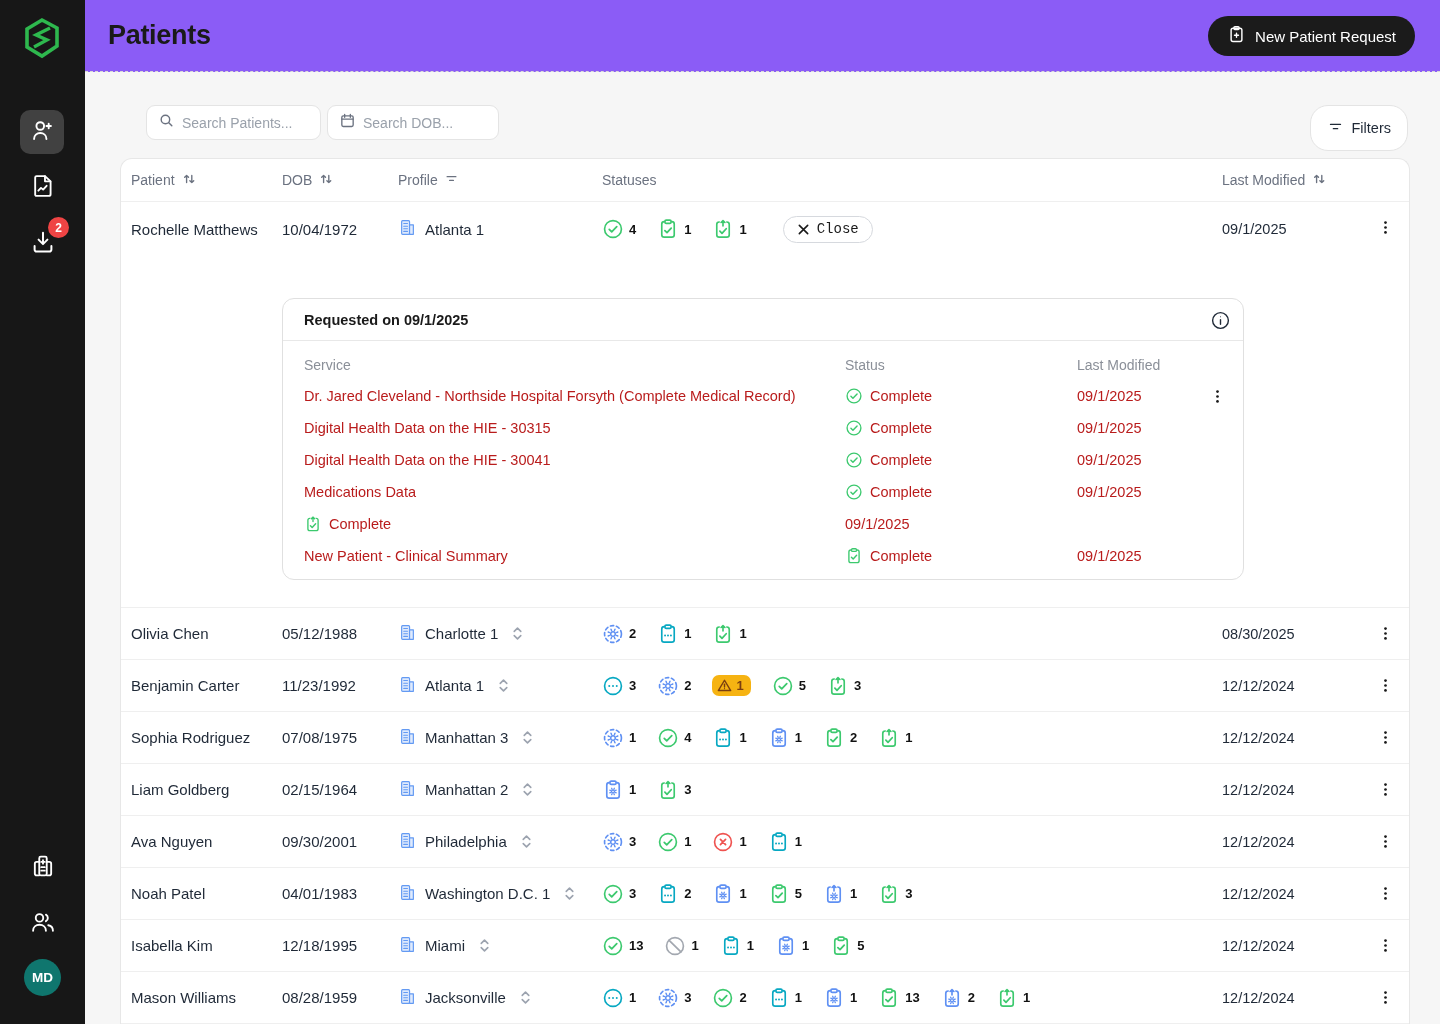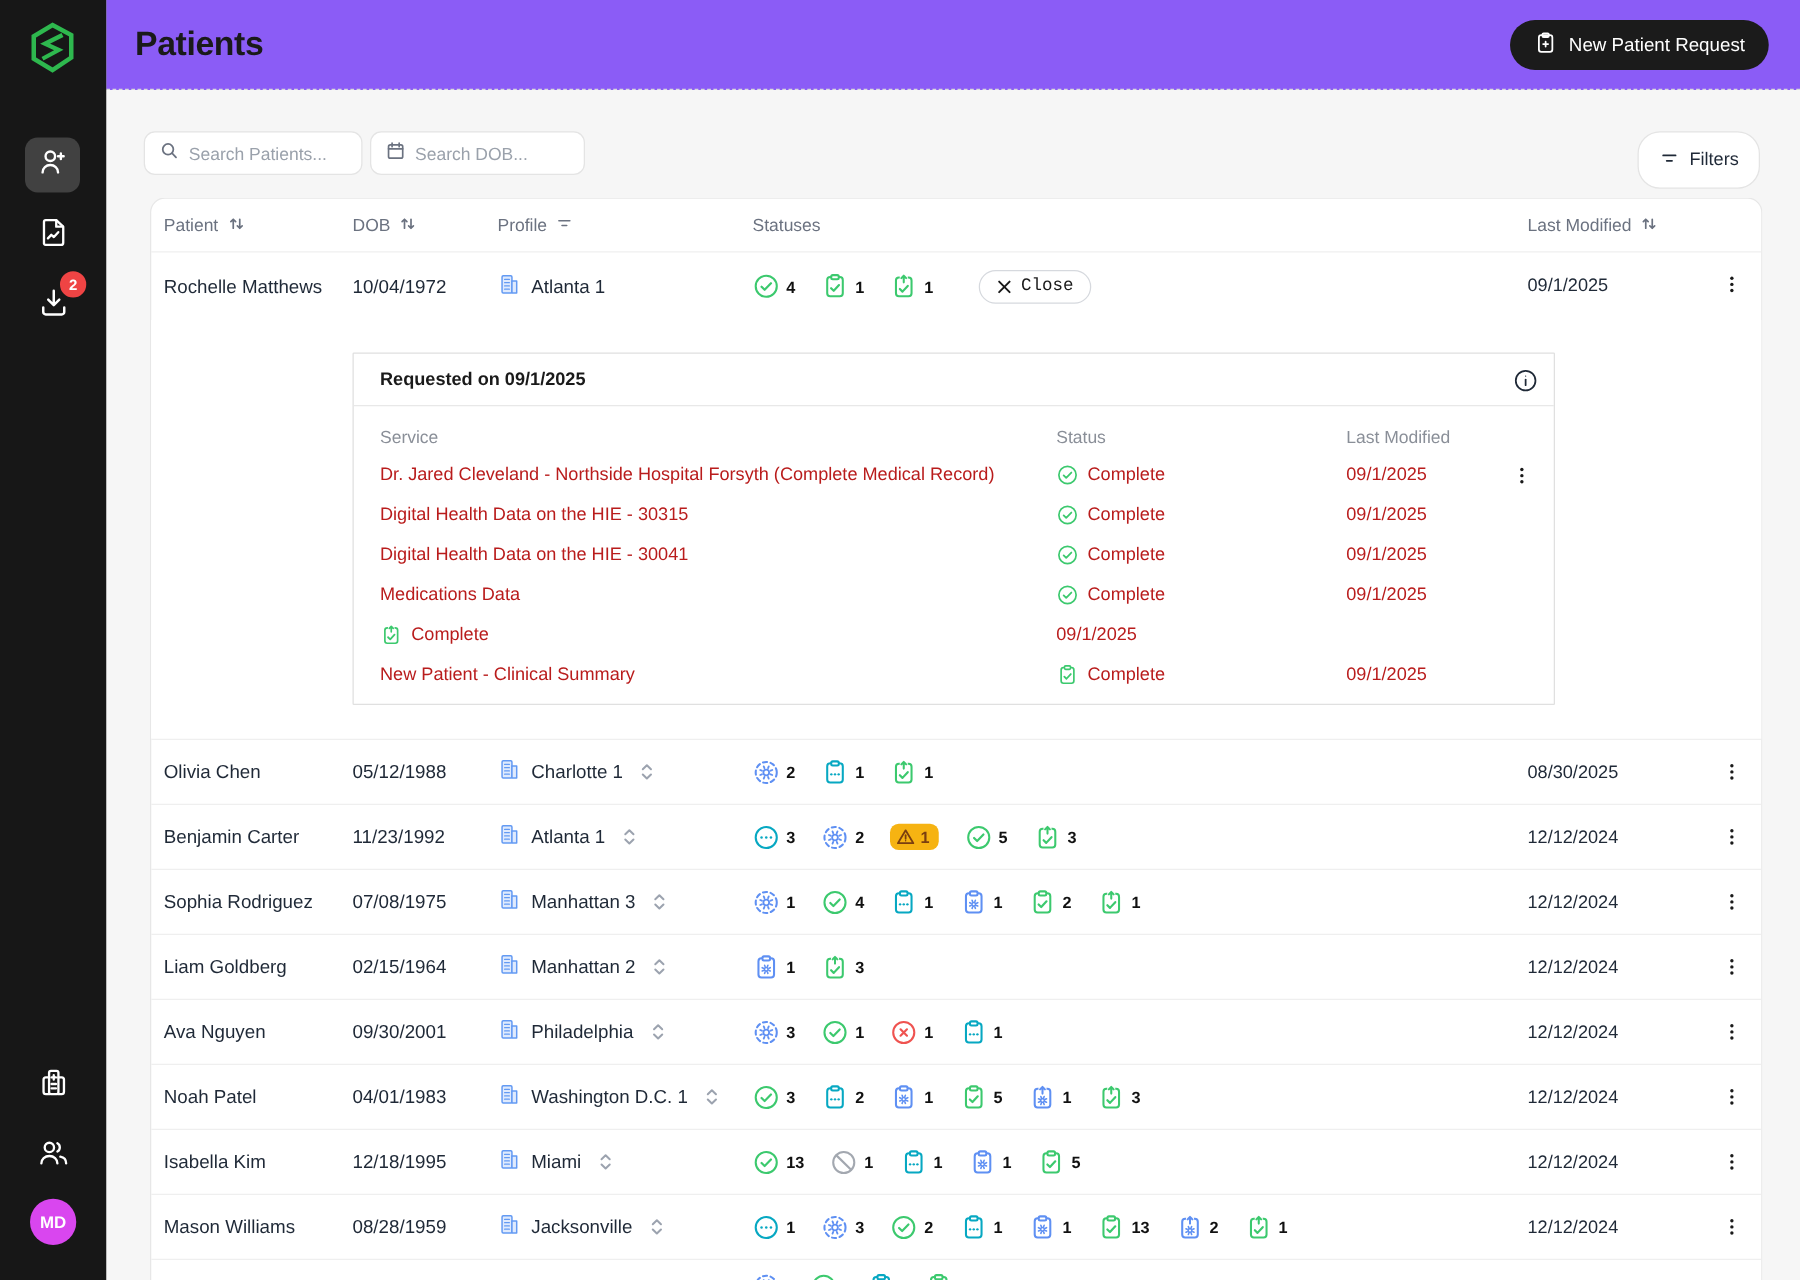--- a/index.html
+++ b/index.html
@@ -10,36 +10,36 @@
   .sidebar { position:absolute; left:0; top:0; width:85px; height:1024px; background:#171717; z-index:20; }
   .sb-logo { position:absolute; left:19px; top:15px; width:46px; height:46px; }
   .sb-btn { position:absolute; left:20px; width:44px; height:44px; border-radius:10px;
             display:flex; align-items:center; justify-content:center; cursor:pointer; }
   .sb-btn.active { background:#414141; }
   .sb-plain { position:absolute; left:0; width:85px; display:flex; justify-content:center; cursor:pointer; }
   .sb-badge { position:absolute; left:48px; top:217px; min-width:21px; height:21px; border-radius:50%;
               background:#ef4444; color:#fff; font-size:12px; font-weight:700;
               display:flex; align-items:center; justify-content:center; z-index:2; }
   .sb-avatar { position:absolute; left:24px; top:959px; width:37px; height:37px; border-radius:50%;
-               background:#d946ef; color:#fff; font-size:13.5px; font-weight:600;
+               background:#0f766e; color:#fff; font-size:13.5px; font-weight:600;
                display:flex; align-items:center; justify-content:center; cursor:pointer; }
 
   
   .header { position:absolute; left:85px; top:0; right:0; height:72px; background:#8b5cf6;
             border-bottom:1px dashed #d9d9d9; display:flex; align-items:center; z-index:10; }
   .page-title { font-size:27px; font-weight:700; margin-left:23px; letter-spacing:-0.3px; }
   .new-patient-btn { position:absolute; right:25px; top:16px; height:40px; background:#1b1b1b; color:#fff;
             border:none; border-radius:22px; font-family:inherit; font-size:15px; font-weight:500;
             display:flex; align-items:center; gap:9px; padding:0 19px; cursor:pointer; }
 
   
   .content { position:absolute; left:85px; top:72px; right:0; bottom:0; }
   .toolbar { position:absolute; top:33px; left:30px; right:30px; height:34px; }
   .search-box { position:absolute; top:0; height:35px; background:#fff; border:1px solid #e4e4e4;
-            border-radius:9px; display:flex; align-items:center; padding:0 11px; gap:7px; }
+            border-radius:9px; display:flex; align-items:center; padding:0 11px; gap:7px;margin-left:31px; }
   .search-box input { border:none; outline:none; font-family:inherit; font-size:14px; color:#374151; width:100%; background:transparent; }
   .search-box input::placeholder { color:#9aa1ab; }
   .sb-patients { left:0; width:175px; }
   .sb-dob { left:181px; width:172px; }
   .filters-btn { position:absolute; right:2px; top:0; height:46px; background:#fff; border:1px solid #e4e4e4;
             border-radius:18px; display:flex; align-items:center; gap:8px; padding:0 16px;
             font-size:14.5px; color:#1f2937; cursor:pointer; font-family:inherit; }
 
   
   .card { position:absolute; top:86px; left:35px; right:30px; background:#fff;
@@ -60,21 +60,21 @@
   .kebab { display:flex; align-items:center; justify-content:center; width:28px; height:28px;
            border-radius:6px; cursor:pointer; }
   .close-btn { display:flex; align-items:center; gap:7px; border:1px solid #d6d9de; background:#fff;
                border-radius:16px; height:27px; padding:0 13px; font-family:Liberation Mono, monospace;
                font-size:14px; font-weight:500; color:#1a1a1a; cursor:pointer; margin-left:15px; }
   .selector { display:flex; flex-direction:column; cursor:pointer; margin-left:4px; }
   .date-cell { font-size:14.5px; }
 
   
   .expansion { background:#fff; padding:26px 0 27px 161px; border-top:none; }
-  .panel { width:962px; border:1px solid #e0e0e0; border-radius:1px; background:#fff; }
+  .panel { width:962px; border:1px solid #e0e0e0; border-radius:12px; background:#fff;margin-top:16px; }
   .panel-head { height:42px; border-bottom:1px solid #e8e8e8; display:flex; align-items:center;
                 padding:0 16px 0 21px; position:relative; }
   .panel-title { font-size:14.5px; font-weight:700; }
   .panel-info { position:absolute; right:12px; top:10px; width:22px; height:22px; display:flex;
                 align-items:center; justify-content:center; cursor:pointer; }
   .panel-grid { display:grid; grid-template-columns:541px 232px 126px 42px; align-items:center; padding-left:21px; }
   .panel-cols { height:39px; color:#8a8f98; font-size:14px; padding-top:8px; }
   .panel-row { height:32px; font-size:14.5px; color:#b91c1c; }
   .panel-status { display:flex; align-items:center; gap:7px; }
   .partial-row { border-top:1px solid #efefef; height:18px; overflow:hidden; }

